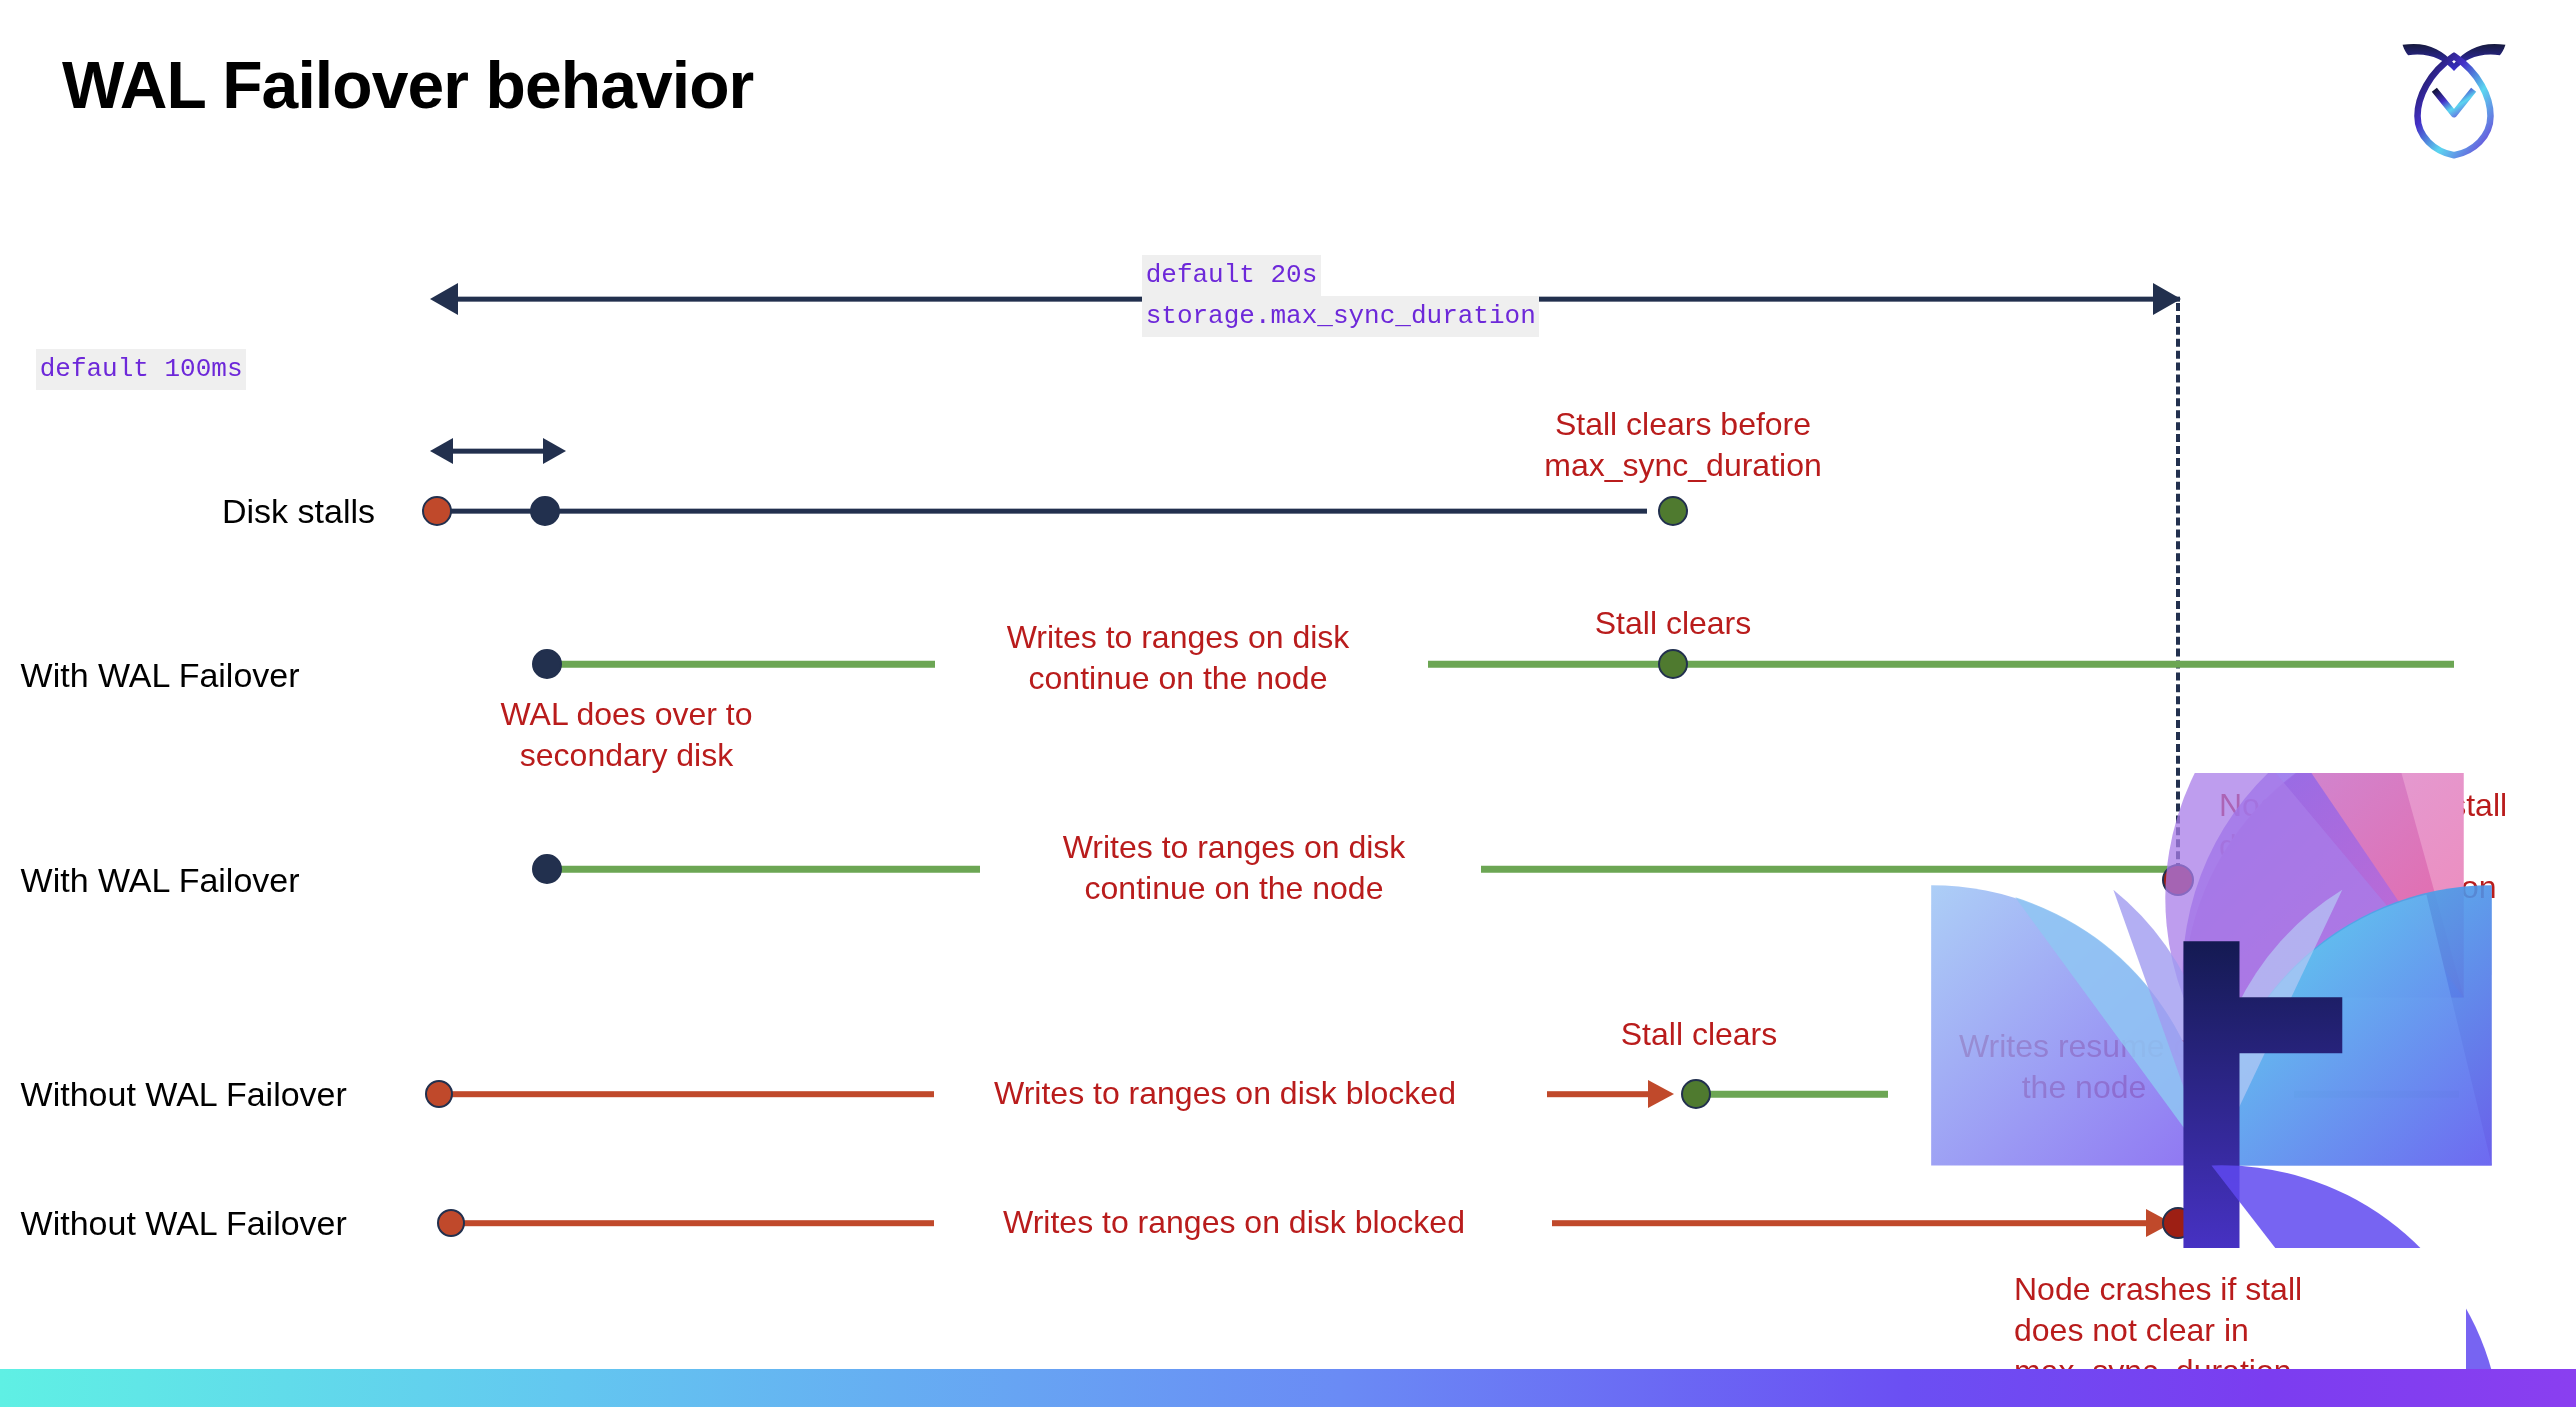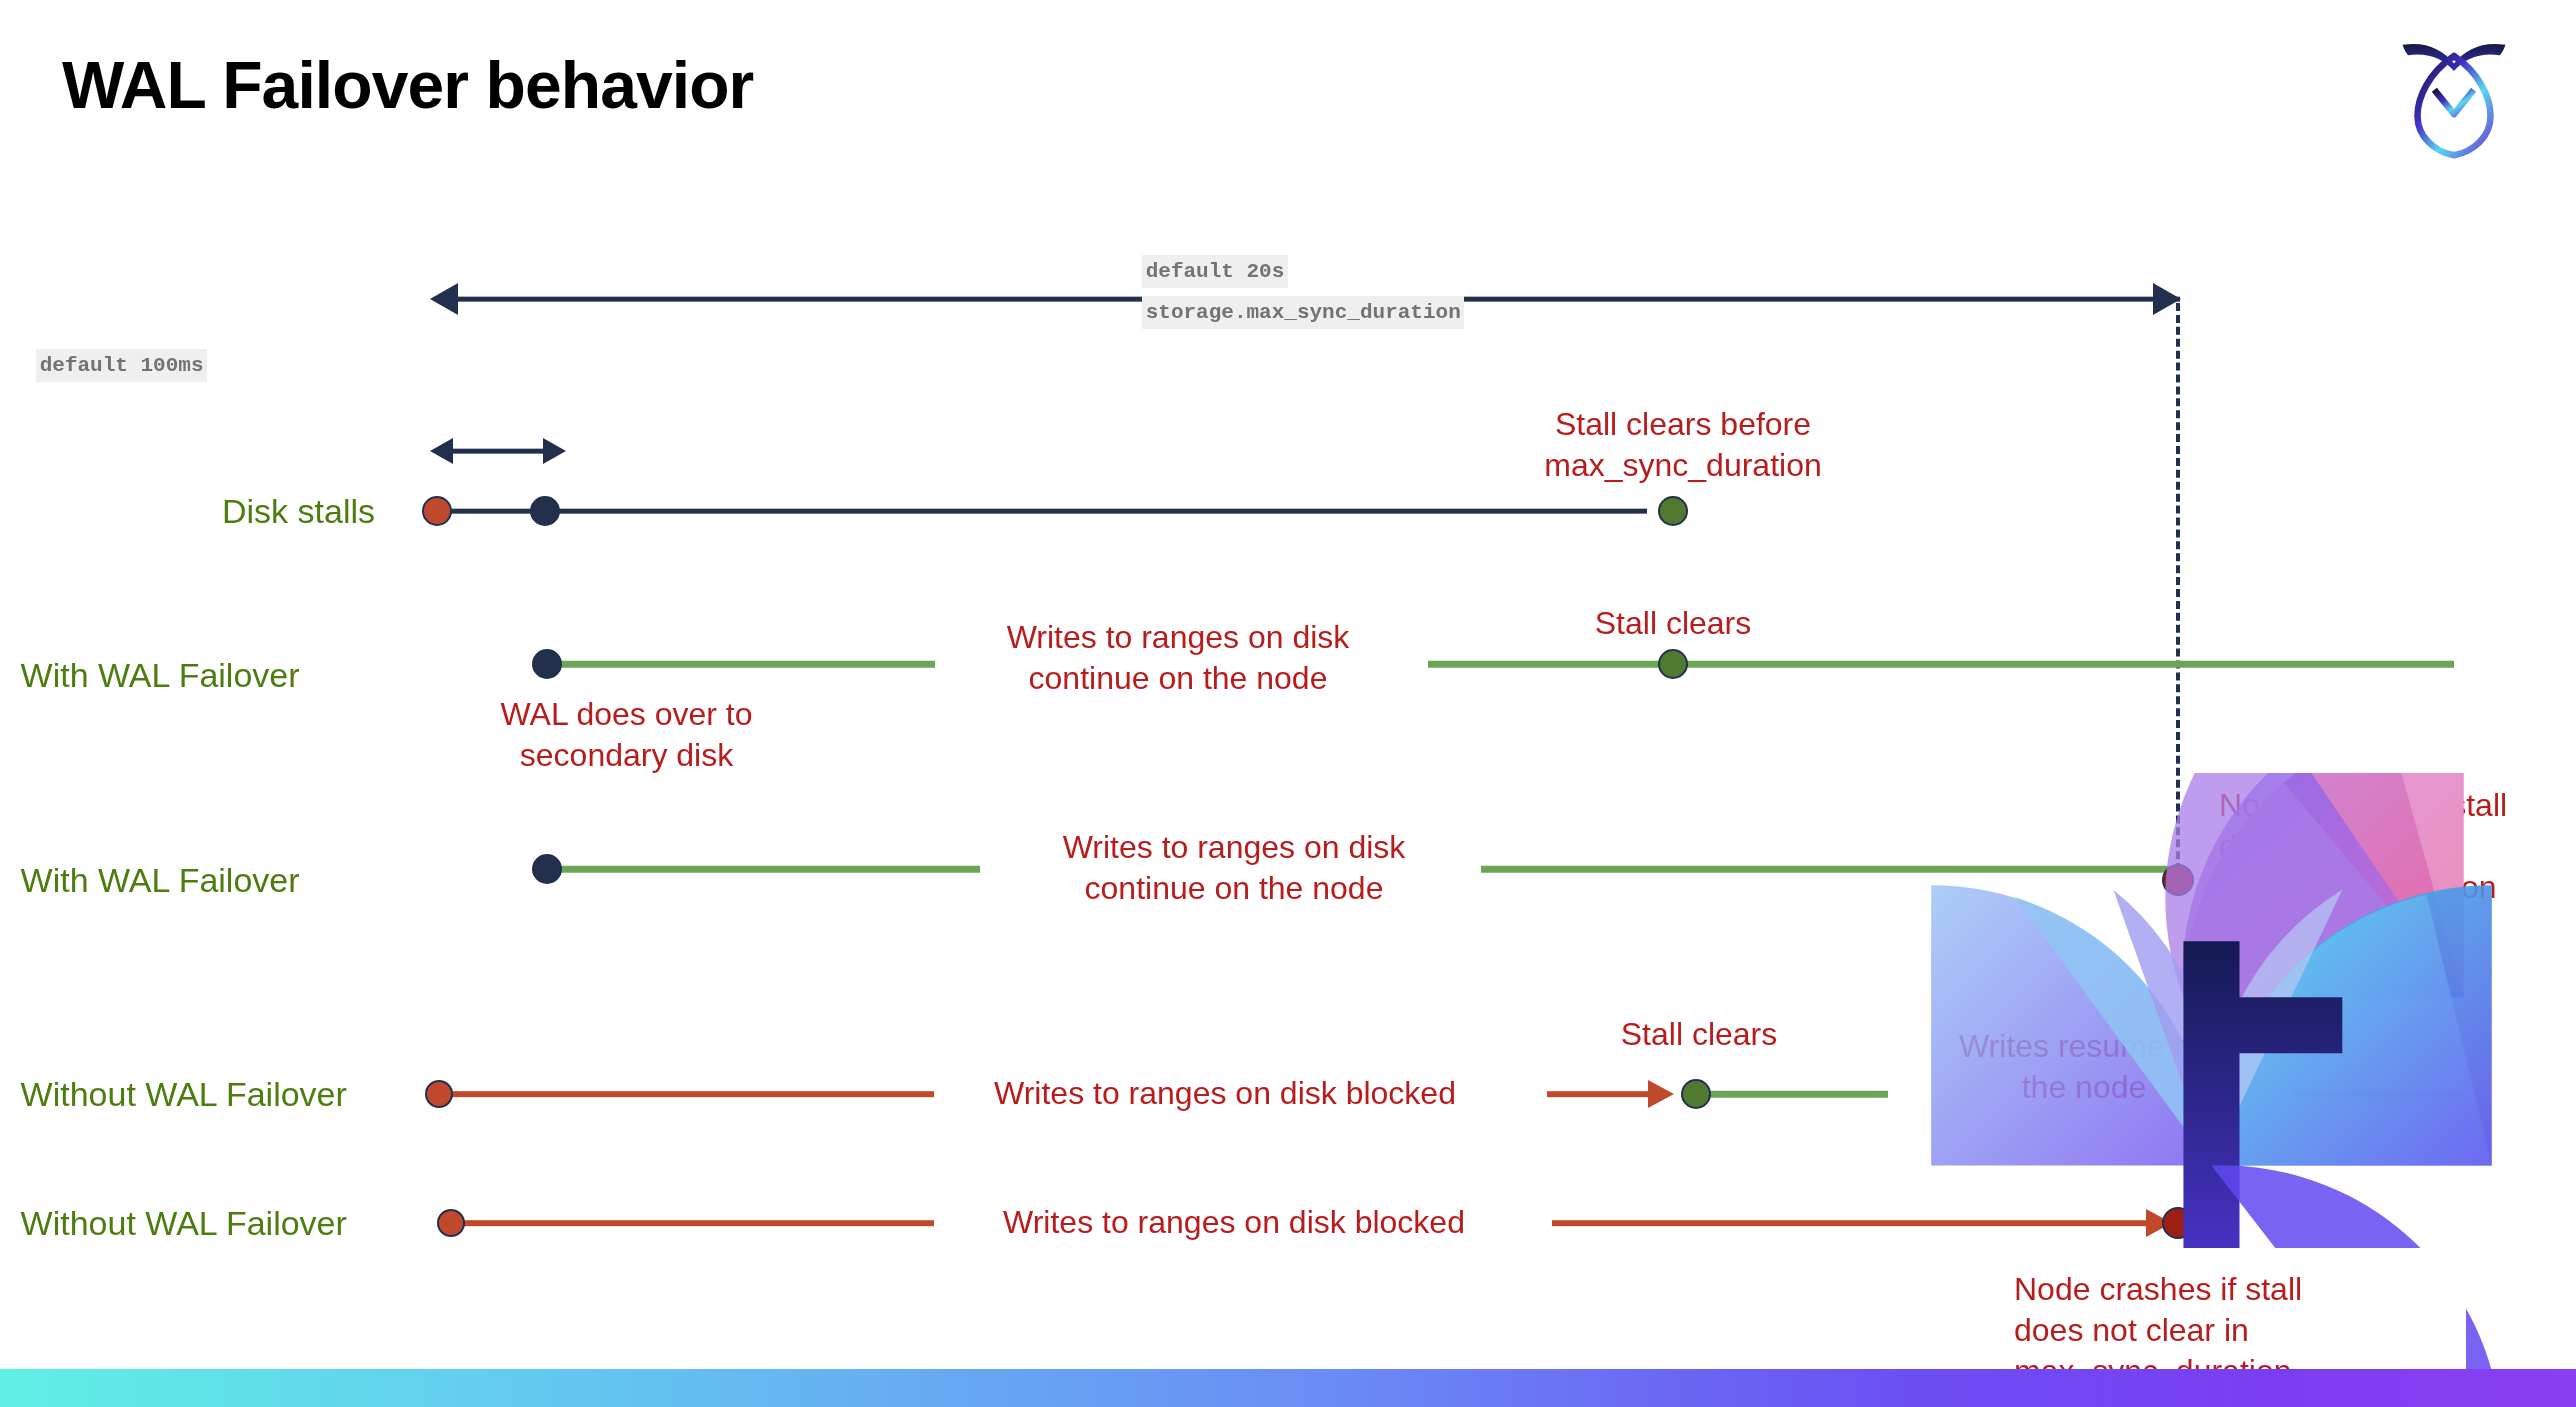--- a/index.html
+++ b/index.html
@@ -17,27 +17,27 @@
     color:#000;white-space:nowrap;
   }
 
   
   .logo{position:absolute;left:2393px;top:28px;width:122px;height:131px;}
 
   
   .code{
     position:absolute;
     font-family:"Liberation Mono","DejaVu Sans Mono",monospace;
-    font-size:21px;line-height:1.5;color:#737373;
-    background:#efefef;white-space:nowrap;padding:0.9px 3.7px;font-weight:bold;
+    font-size:26px;line-height:1.5;color:#6d28d9;
+    background:#efefef;white-space:nowrap;padding:0.9px 3.7px;
   }
 
   
   .rowlabel{
-    position:absolute;font-size:34px;color:#4d7c0f;white-space:nowrap;
+    position:absolute;font-size:34px;color:#000000;white-space:nowrap;
     transform:translateY(-50%);
   }
 
   
   .anno{
     position:absolute;font-size:32px;line-height:1.28;color:#b91c1c;
     text-align:center;white-space:pre-line;
   }
   .anno.left{text-align:left;}
 

